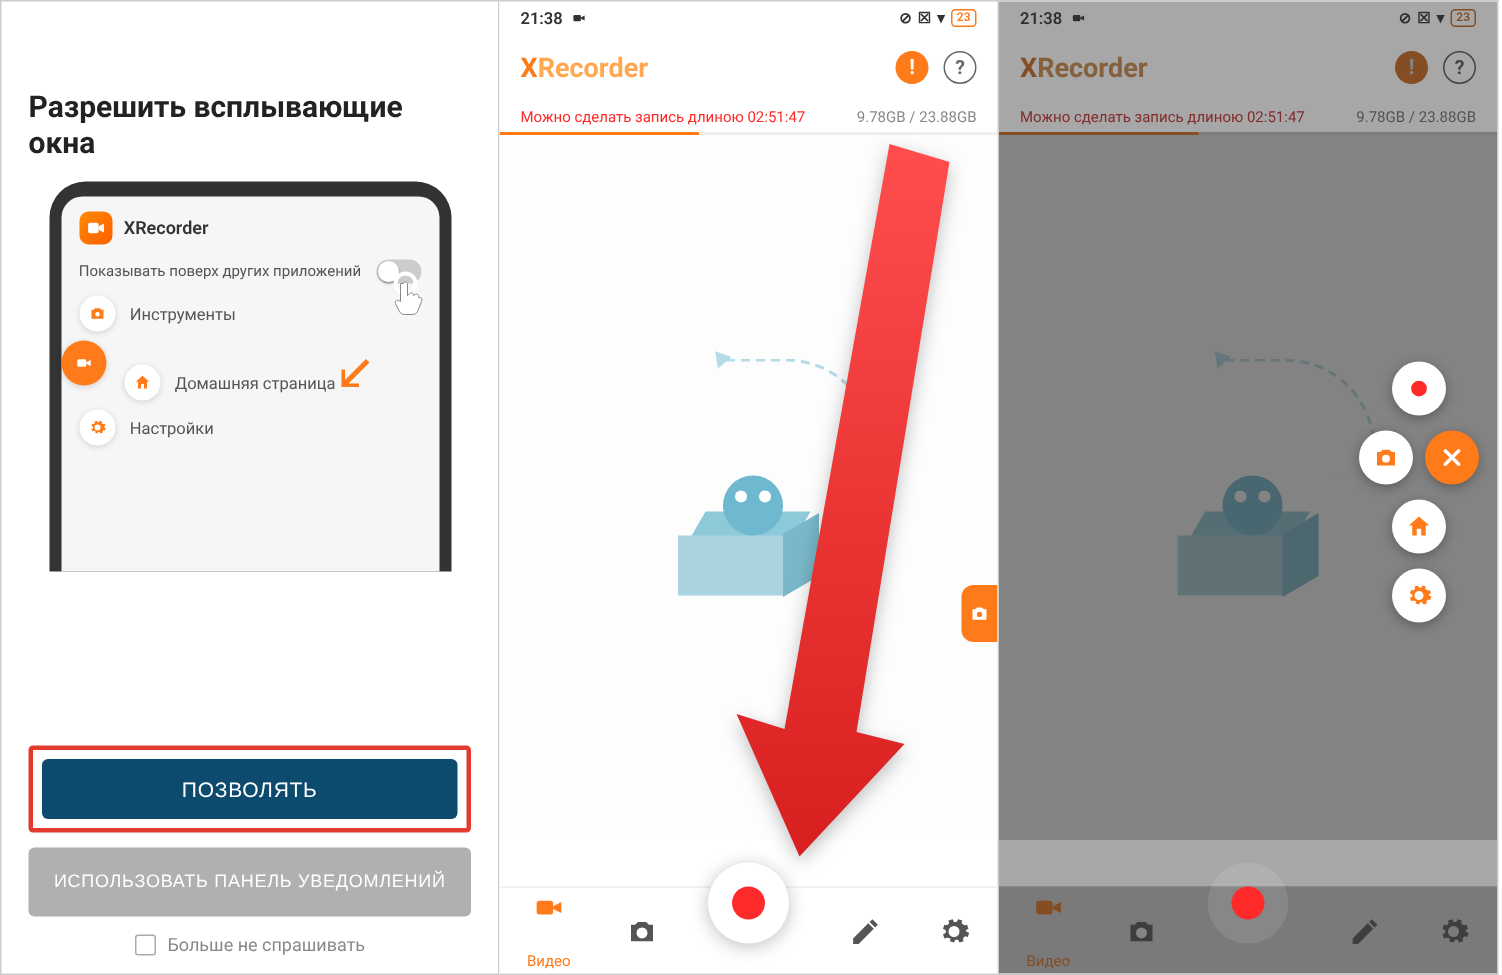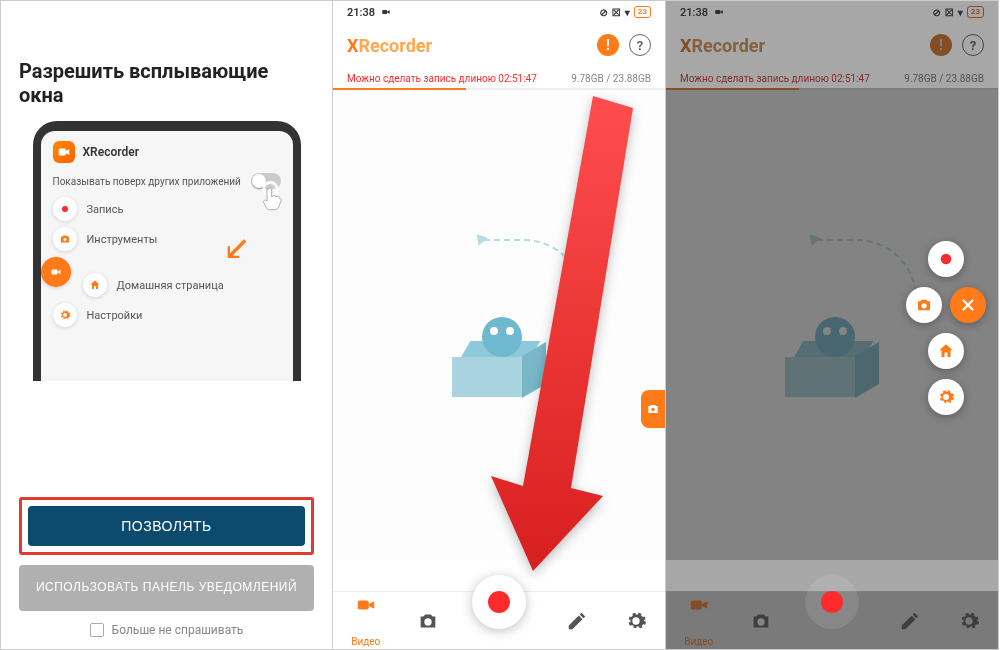--- a/index.html
+++ b/index.html
@@ -108,28 +108,20 @@
             <circle cx="10" cy="6" r="5" fill="none" stroke="#fff" stroke-width="2"></circle>
             <path fill="#fff" stroke="#888" stroke-width="0.5" d="M9 6c0-1 2-1 2 0v6l1-1c1-1 2 0 2 1l1-.5c1-.5 2 .5 1.5 1.5l.5 0c1 0 1.5 1 1 2l-2 5c-.5 1-1.5 1.5-2.5 1.5h-4c-1 0-2-.5-2.5-1.5l-2-4c-.5-1 .5-2 1.5-1.5l1 .5V6z"></path>
           </svg>
       </div>
       <div class="float-list">
         <svg class="arrow-down-left" width="28" height="28" viewBox="0 0 24 24" fill="#ff7a18">
             <path d="M20 4l-12 12h6v2H4v-10h2v6L18 2z"></path>
           </svg>
         <div class="float-row">
           <div class="float-circ">
-              <svg viewBox="0 0 24 24">
-                <circle cx="12" cy="12" r="6" fill="#ff2a2a"></circle>
-              </svg>
-            </div>
-          <span>Запись</span>
-        </div>
-        <div class="float-row">
-          <div class="float-circ">
               <svg viewBox="0 0 24 24" fill="#ff7a18">
                 <path d="M4 7h3l2-2h6l2 2h3v12H4z"></path>
                 <circle cx="12" cy="13" r="3" fill="#fff"></circle>
               </svg>
             </div>
           <span>Инструменты</span>
         </div>
         <div class="float-row float-row-main">
           <div class="float-circ float-circ-orange">
               <svg viewBox="0 0 24 24" fill="#fff">

